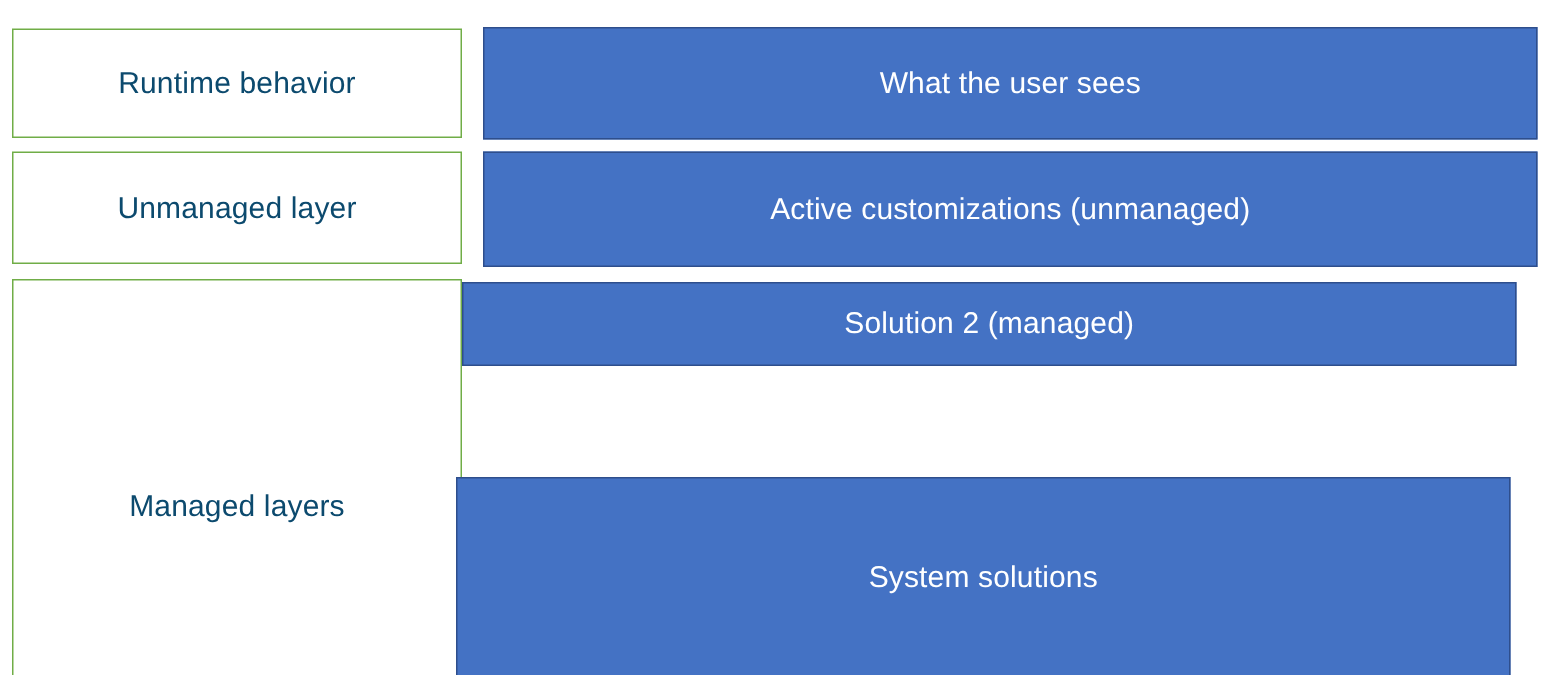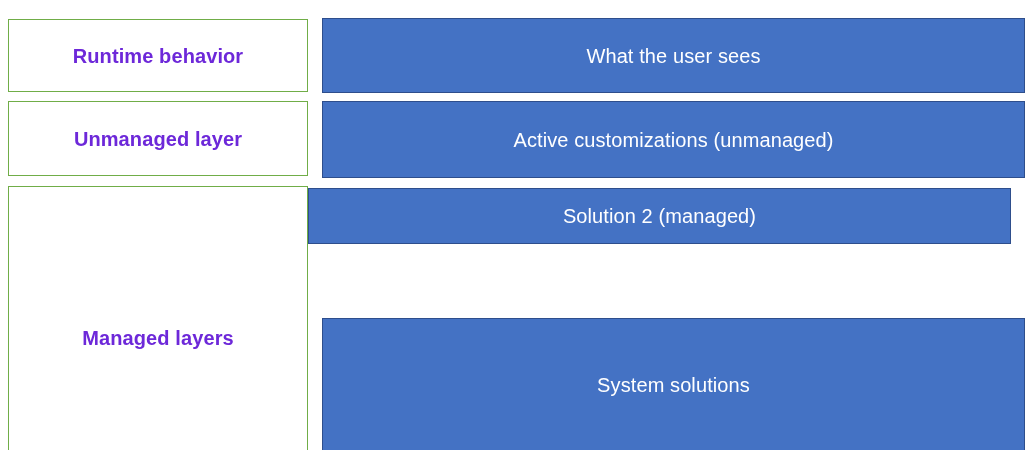--- a/index.html
+++ b/index.html
@@ -23,25 +23,25 @@
     position: absolute;
     box-sizing: border-box;
     background: #ffffff;
     border: 1.5px solid #70AD47;
     display: flex;
     align-items: center;
     justify-content: center;
     text-align: center;
   }
   .label-box .box-text {
-    color: #6d28d9;
+    color: #0c4a6e;
     font-size: 20px;
     line-height: 1.2;
     letter-spacing: 0.1px;
-    font-weight: 700;
+    font-weight: 400;
   }
 
   
   .layer-box {
     position: absolute;
     box-sizing: border-box;
     background: #4472C4;
     border: 1.5px solid #2E4E8C;
     display: flex;
     align-items: center;
@@ -59,21 +59,21 @@
   
   #label-runtime-behavior { left: 8px;  top: 19px;  width: 300px; height: 73px; }
   #label-unmanaged-layer  { left: 8px;  top: 101px; width: 300px; height: 75px; }
   #label-managed-layers   { left: 8px;  top: 186px; width: 300px; height: 303px; }
 
   
   #layer-what-the-user-sees        { left: 322px; top: 18px;  width: 703px; height: 75px; }
   #layer-active-customizations     { left: 322px; top: 101px; width: 703px; height: 77px; }
   #layer-solution-2                { left: 308px; top: 188px; width: 703px; height: 56px; }
   #layer-solution-1                { left: 322px; top: 254px; width: 703px; height: 55px; }
-  #layer-system-solutions          { left: 322px; top: 318px; width: 703px; height: 133px; align-items: center; }
+  #layer-system-solutions          { left: 304px; top: 318px; width: 703px; height: 133px; align-items: center; }
 </style>
 </head>
 <body>
 
 <div id="diagram">
 
   <div class="label-box" id="label-runtime-behavior">
     <span class="box-text">Runtime behavior</span>
   </div>
 

